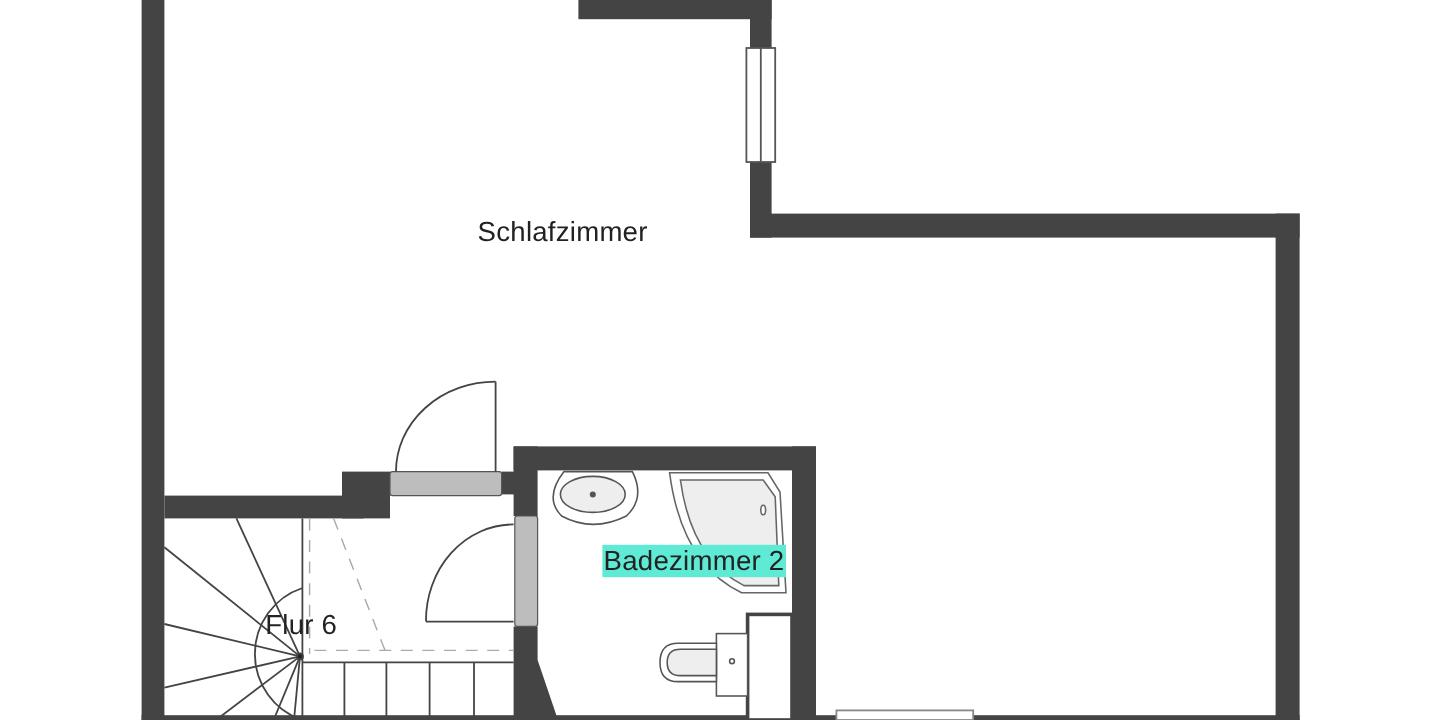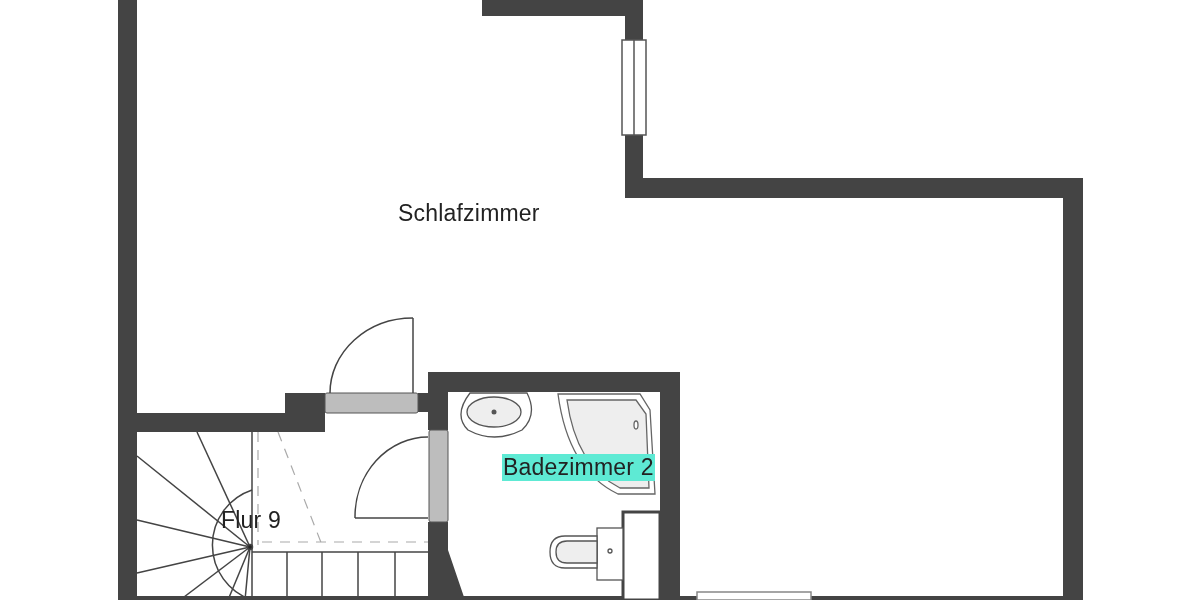--- a/index.html
+++ b/index.html
@@ -87,15 +87,15 @@
 
   <g stroke="#555555" stroke-width="1.3">
     <rect x="623" y="512" width="37" height="88" fill="#ffffff" stroke="#444444" stroke-width="3"></rect>
     <rect x="597" y="528" width="26" height="52" fill="#ffffff"></rect>
     <path d="M597,536 L565,536 Q550,536 550,552 Q550,568 565,568 L597,568 Z" fill="#ffffff"></path>
     <path d="M597,541 L567,541 Q556,541 556,552 Q556,563 567,563 L597,563 Z" fill="#eeeeee"></path>
     <circle cx="610" cy="551" r="2" fill="#ffffff"></circle>
   </g>
 </svg>
 
-<div class="label" style="left:398px;top:200px;">Schlafzimmer</div>
+<div class="label" style="left:398px;top:180px;">Schlafzimmer</div>
 <div class="label" style="left:502px;top:454px;background:#5eead4;padding:0 1px;">Badezimmer 2</div>
-<div class="label" style="left:221px;top:507px;">Flur 9</div>
+<div class="label" style="left:221px;top:507px;">Flur 6</div>
 
 </body></html>

